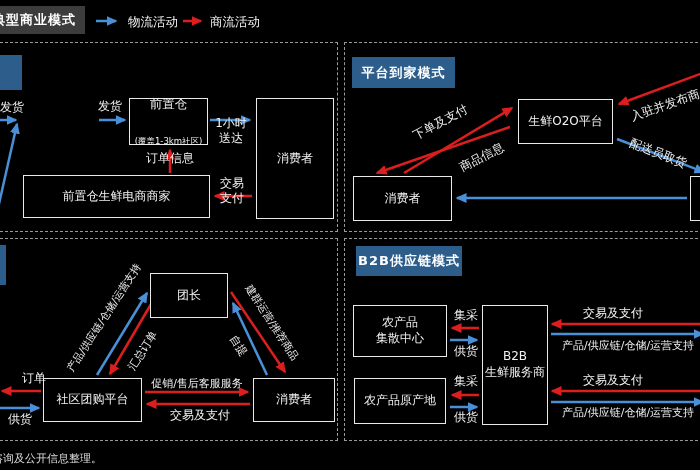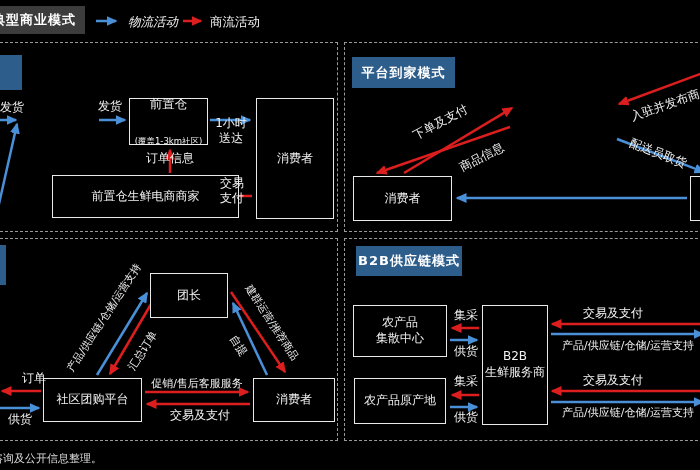--- a/index.html
+++ b/index.html
@@ -38,21 +38,21 @@
 <div class="canvas">
 
   <div class="dash" style="left:-10px;top:42px;width:348px;height:190px;"></div>
   <div class="dash" style="left:344px;top:42px;width:364px;height:190px;"></div>
   <div class="dash" style="left:-10px;top:238px;width:348px;height:203px;"></div>
   <div class="dash" style="left:344px;top:238px;width:364px;height:203px;"></div>
 
   <div class="titlebox" style="left:-48px;top:6px;width:133px;height:28px;">
     <span>典型商业模式</span>
   </div>
-  <div class="legend-label" style="left:128px;top:14px;font-style:italic;">物流活动</div>
+  <div class="legend-label" style="left:128px;top:14px;">物流活动</div>
   <div class="legend-label" style="left:210px;top:14px;">商流活动</div>
 
   <svg class="layer" width="700" height="470">
     <defs>
       <marker id="ab" markerUnits="strokeWidth" markerWidth="4.6" markerHeight="4" refX="3.8" refY="2" orient="auto">
         <path d="M0,0 L4.4,2 L0,4 z" fill="#4a90d8"></path>
       </marker>
       <marker id="ar" markerUnits="strokeWidth" markerWidth="4.6" markerHeight="4" refX="3.8" refY="2" orient="auto">
         <path d="M0,0 L4.4,2 L0,4 z" fill="#dd1e1e"></path>
       </marker>
@@ -93,32 +93,33 @@
     <line x1="551" y1="402" x2="703" y2="402" stroke="#4a90d8" stroke-width="2.5" marker-end="url(#ab)"></line>
   </svg>
 
   <div class="panel-title" style="left:-80px;top:55px;width:102px;height:35px;"></div>
 
   <div class="box" style="left:129px;top:98px;width:79px;height:47px;flex-direction:column;gap:24px;">
     <span style="font-size:12.5px;">前置仓</span>
     <span class="sub">(覆盖1-3km社区)</span>
   </div>
   <div class="box" style="left:256px;top:98px;width:78px;height:121px;">消费者</div>
-  <div class="box" style="left:23px;top:175px;width:187px;height:43px;margin-left:29px;">前置仓生鲜电商商家</div>
+  <div class="box" style="left:23px;top:175px;width:187px;height:43px;">前置仓生鲜电商商家</div>
 
   <div class="lbl" style="left:0px;top:100px;">发货</div>
   <div class="lbl" style="left:98px;top:99px;">发货</div>
   <div class="lbl ml" style="left:208px;top:96px;width:46px;margin-top:20px;">1小时
 送达</div>
   <div class="lbl" style="left:146px;top:151px;">订单信息</div>
   <div class="lbl ml" style="left:212px;top:176px;width:40px;">交易
 支付</div>
 
   <div class="panel-title" style="left:352px;top:57px;width:103px;height:31px;">平台到家模式</div>
 
+  <div class="box" style="left:518px;top:99px;width:95px;height:45px;">生鲜O2O平台</div>
   <div class="box" style="left:353px;top:176px;width:99px;height:45px;">消费者</div>
   <div class="box" style="left:690px;top:176px;width:60px;height:45px;"></div>
 
   <div class="lbl rot" style="left:388px;top:115px;width:105px;transform:rotate(-28deg);">下单及支付</div>
   <div class="lbl rot" style="left:434px;top:150px;width:96px;transform:rotate(-27deg);">商品信息</div>
   <div class="lbl rot" style="left:616px;top:96px;width:110px;transform:rotate(-19deg);white-space:nowrap;">入驻并发布商品</div>
   <div class="lbl rot" style="left:606px;top:146px;width:104px;transform:rotate(21deg);white-space:nowrap;">配送员取货</div>
 
   <div class="panel-title" style="left:-90px;top:245px;width:96px;height:40px;"></div>
 

